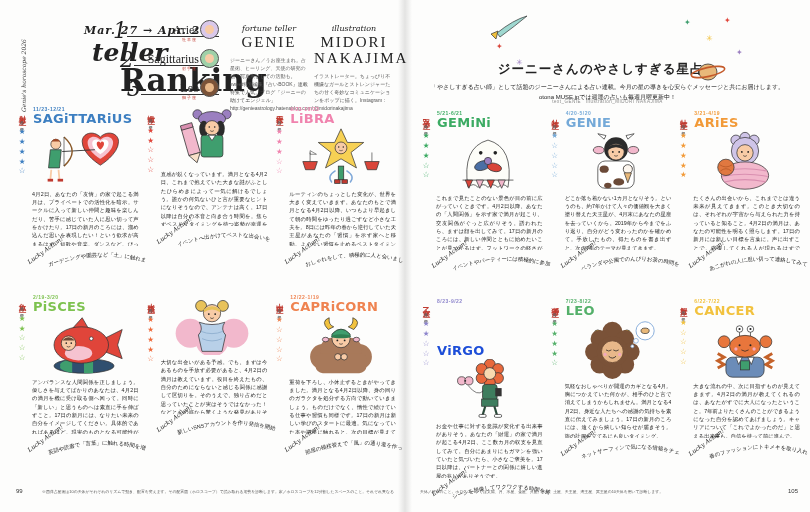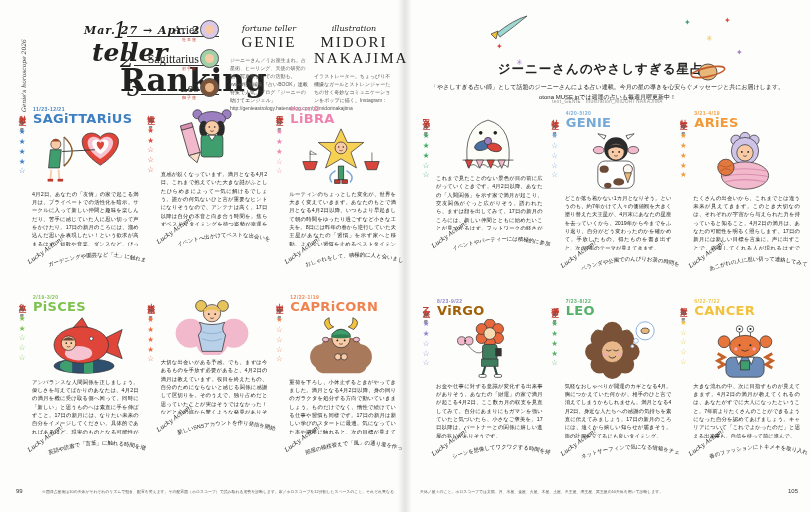--- a/index.html
+++ b/index.html
@@ -417,20 +417,24 @@
       <span class="kanji">双子座</span>
       <span class="rlabel">今月の運勢</span>
       <span class="stars">
             <span style="color: rgb(60, 171, 99);">★</span>
             <span style="color: rgb(60, 171, 99);">★</span>
             <span style="color: rgb(60, 171, 99);">★</span>
             <span style="color: rgb(60, 171, 99);">☆</span>
             <span style="color: rgb(60, 171, 99);">☆</span>
           </span>
     </div>
+    <div class="shead">
+      <div class="sdate" style="color: rgb(60, 171, 99);">5/21-6/21</div>
+      <div class="sname" style="color: rgb(60, 171, 99);">GEMiNi</div>
+    </div>
     <div class="illo">
           <svg viewBox="0 0 100 66">
             <path d="M28,62 Q21,18 50,10 Q79,18 72,62 Q66,56 61,62 Q55,56 50,62 Q45,56 39,62 Q34,56 28,62Z" fill="#fdfdf8" stroke="#333" stroke-width="0.8"></path>
             <circle cx="42" cy="24" r="2" fill="#222"></circle>
             <circle cx="58" cy="24" r="2" fill="#222"></circle>
             <ellipse cx="44" cy="38" rx="9" ry="5" fill="#4a6fa5" stroke="#333" stroke-width="0.8" transform="rotate(-18 44 38)"></ellipse>
             <ellipse cx="57" cy="40" rx="8" ry="4.5" fill="#d9453a" stroke="#333" stroke-width="0.8" transform="rotate(14 57 40)"></ellipse>
             <circle cx="50" cy="33" r="4" fill="#9b7fc0" stroke="#333" stroke-width="0.8"></circle>
             <line x1="22" y1="54" x2="78" y2="54" stroke="#333" stroke-width="0.8"></line>
             <polygon points="25,54 33,54 29,63" fill="#d9453a" stroke="#333" stroke-width="0.8"></polygon>
@@ -547,21 +551,21 @@
       <span class="stars">
             <span style="color: rgb(141, 133, 204);">★</span>
             <span style="color: rgb(141, 133, 204);">★</span>
             <span style="color: rgb(141, 133, 204);">☆</span>
             <span style="color: rgb(141, 133, 204);">☆</span>
             <span style="color: rgb(141, 133, 204);">☆</span>
           </span>
     </div>
     <div class="shead">
       <div class="sdate" style="color: rgb(141, 133, 204);">8/23-9/22</div>
-      <div class="sname" style="color: #a16207;">ViRGO</div>
+      <div class="sname" style="color: #1d4ed8; margin-top: 40px;">ViRGO</div>
     </div>
     <div class="illo">
           <svg viewBox="0 0 100 66">
             <circle cx="52" cy="6" r="6" fill="#e8683c" stroke="#333" stroke-width="0.8"></circle>
             <circle cx="61" cy="11" r="6" fill="#e8683c" stroke="#333" stroke-width="0.8"></circle>
             <circle cx="61" cy="21" r="6" fill="#e8683c" stroke="#333" stroke-width="0.8"></circle>
             <circle cx="52" cy="26" r="6" fill="#e8683c" stroke="#333" stroke-width="0.8"></circle>
             <circle cx="43" cy="21" r="6" fill="#e8683c" stroke="#333" stroke-width="0.8"></circle>
             <circle cx="43" cy="11" r="6" fill="#e8683c" stroke="#333" stroke-width="0.8"></circle>
             <circle cx="52" cy="16" r="6.5" fill="#f8d9b0" stroke="#333" stroke-width="0.8"></circle>

